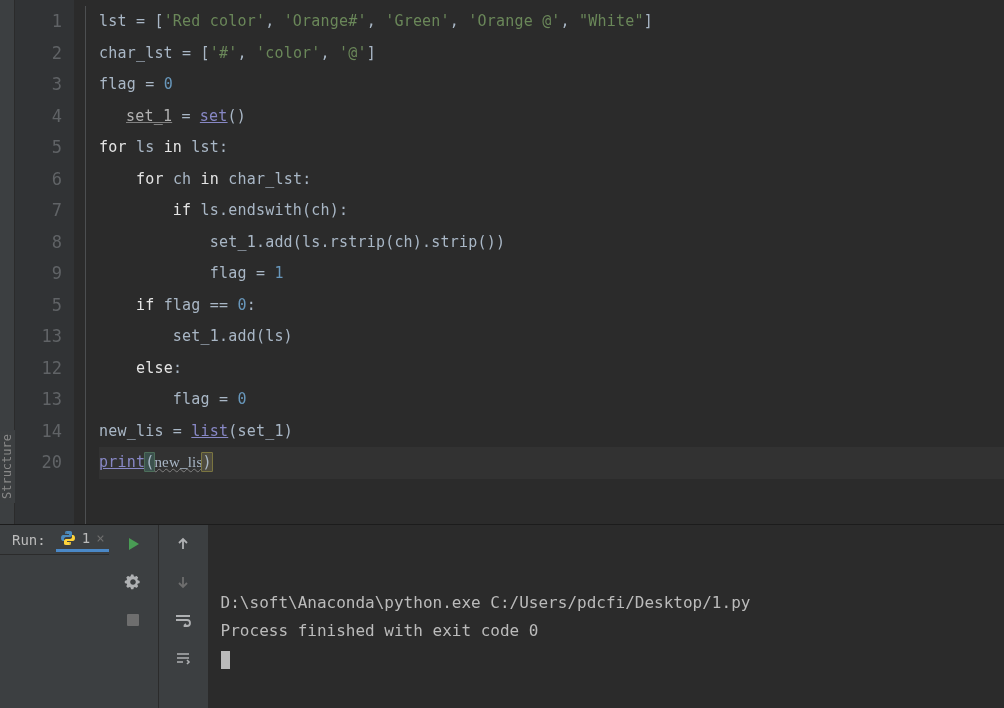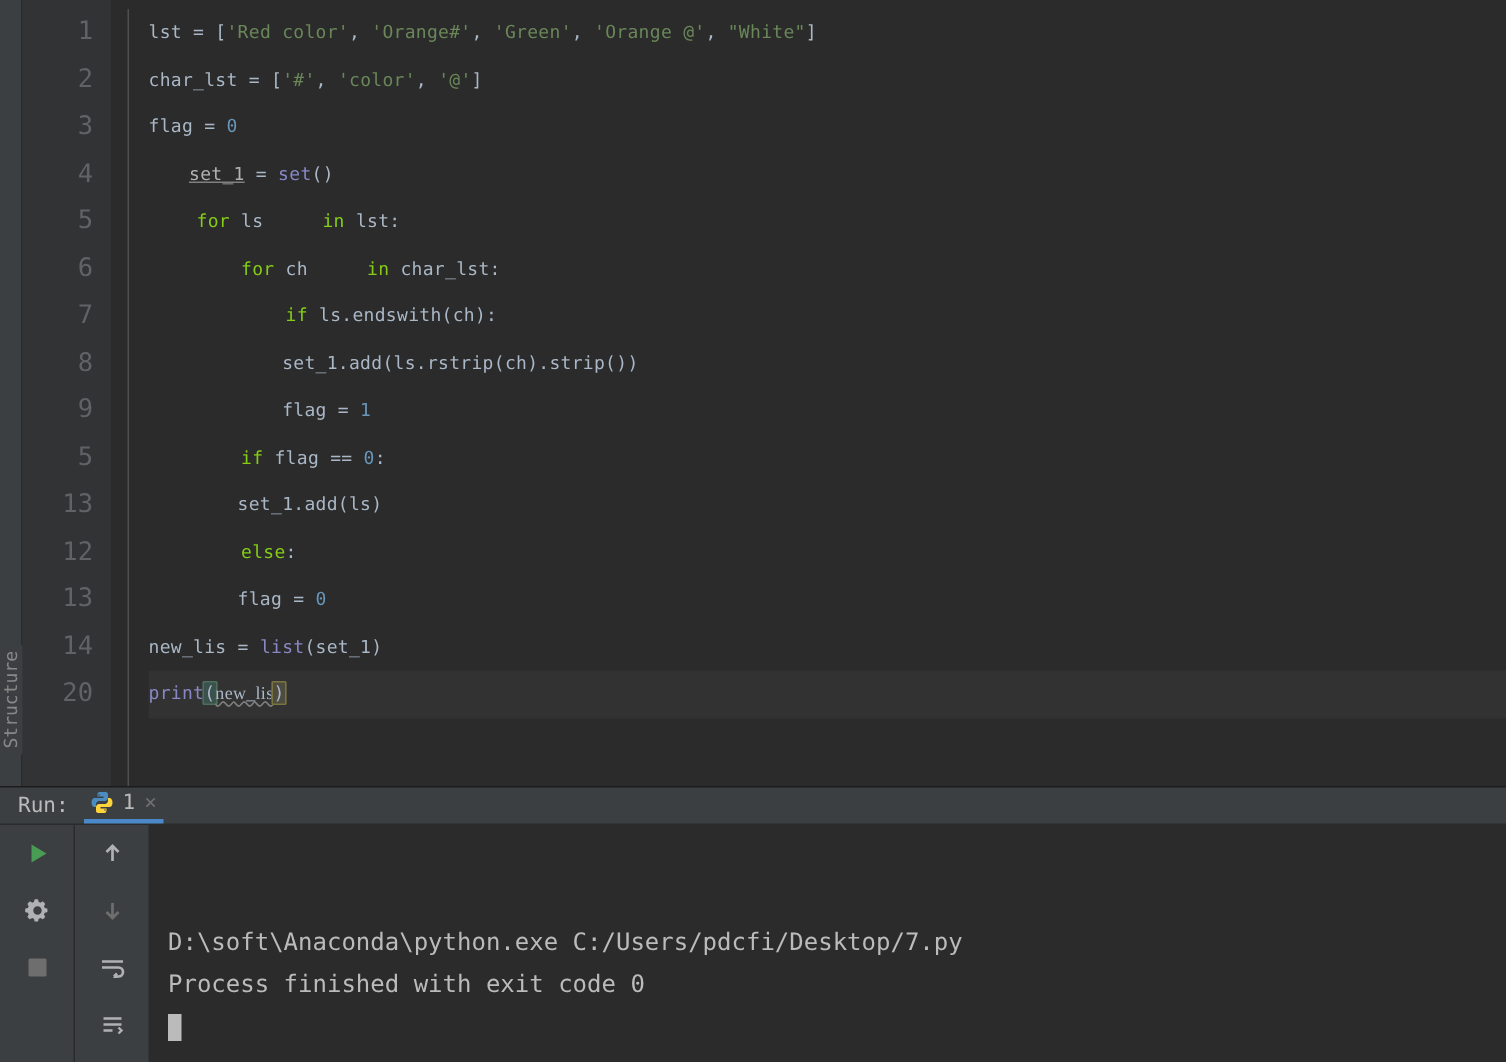--- a/index.html
+++ b/index.html
@@ -50,59 +50,59 @@
     position: absolute;
     left: 10px;
     top: 6px;
     bottom: 0;
     width: 1px;
     background: #4d4f51;
   }
   .code {
     flex: 1;
     padding-top: 6px;
-    font-size: 12px;
+    font-size: 15px;
     line-height: 31.5px;
     white-space: pre;
     letter-spacing: 0.2px;
     position: relative;
   }
   .code-line { height: 31.5px; }
   .current-line {
     position: absolute;
     left: 0; right: 0;
     height: 31.5px;
     background: #323232;
   }
   
   .s  { color: #6a8759; }   
-  .k  { color: #84cc16; margin-left: 32px; }   
+  .k  { color: #e5e5e5; }   
   .n  { color: #6897bb; }   
   .d  { color: #a9b7c6; }   
-  .b  { color: #8888c6; }   
+  .b  { color: #8888c6; text-decoration: underline; }   
   .u  { color: #b2b2b2; text-decoration: underline; text-decoration-color:#808080;margin-left:27px; } 
   .hl-paren {
     background: #3b514d;
     border:1px solid #4d6e5a;
     border-radius:1px; margin:-1px;
   }
   .caret-paren {
     background: #4e4b3f;
     border:1px solid #7a7540;
     border-radius:1px; margin:-1px;
   }
   .warn { text-decoration: underline wavy #808080; text-decoration-thickness:1px;font-family:Liberation Serif, serif; }
 
   
   .run-panel {
     background: #3c3f41;
     border-top: 1px solid #1c1c1c;
     height: 184px;
     display: flex;
-    flex-direction: column;
+    justify-content: center;
   }
   .run-header {
     height: 30px;
     display: flex;
     align-items: center;
     padding-left: 12px;
     font-size: 14px;
     color: #bbbbbb;
     gap: 10px;
     border-bottom: 1px solid #2b2b2b;
@@ -252,16 +252,16 @@
             <path stroke="#afb1b3" stroke-width="1.8" fill="none" d="M2 3h14M2 7h11a3 3 0 010 6h-3m0 0l2-2m-2 2l2 2"></path>
           </svg>
       </div>
       <div class="icon-btn">
         <svg width="16" height="14" viewBox="0 0 16 14">
             <path stroke="#afb1b3" stroke-width="1.6" fill="none" d="M2 3h12M2 7h12M2 11h6m4-2l2 2-2 2"></path>
           </svg>
       </div>
     </div>
     <div class="console" id="console">
-      <div>D:\soft\Anaconda\python.exe C:/Users/pdcfi/Desktop/7.py</div><div></div><div>Process finished with exit code 0</div><div><span class="cursor-block"></span></div>
+      <div>D:\soft\Anaconda\python.exe C:/Users/pdcfi/Desktop/1.py</div><div></div><div>Process finished with exit code 0</div><div><span class="cursor-block"></span></div>
     </div>
   </div>
 </div>
 
 </body></html>

